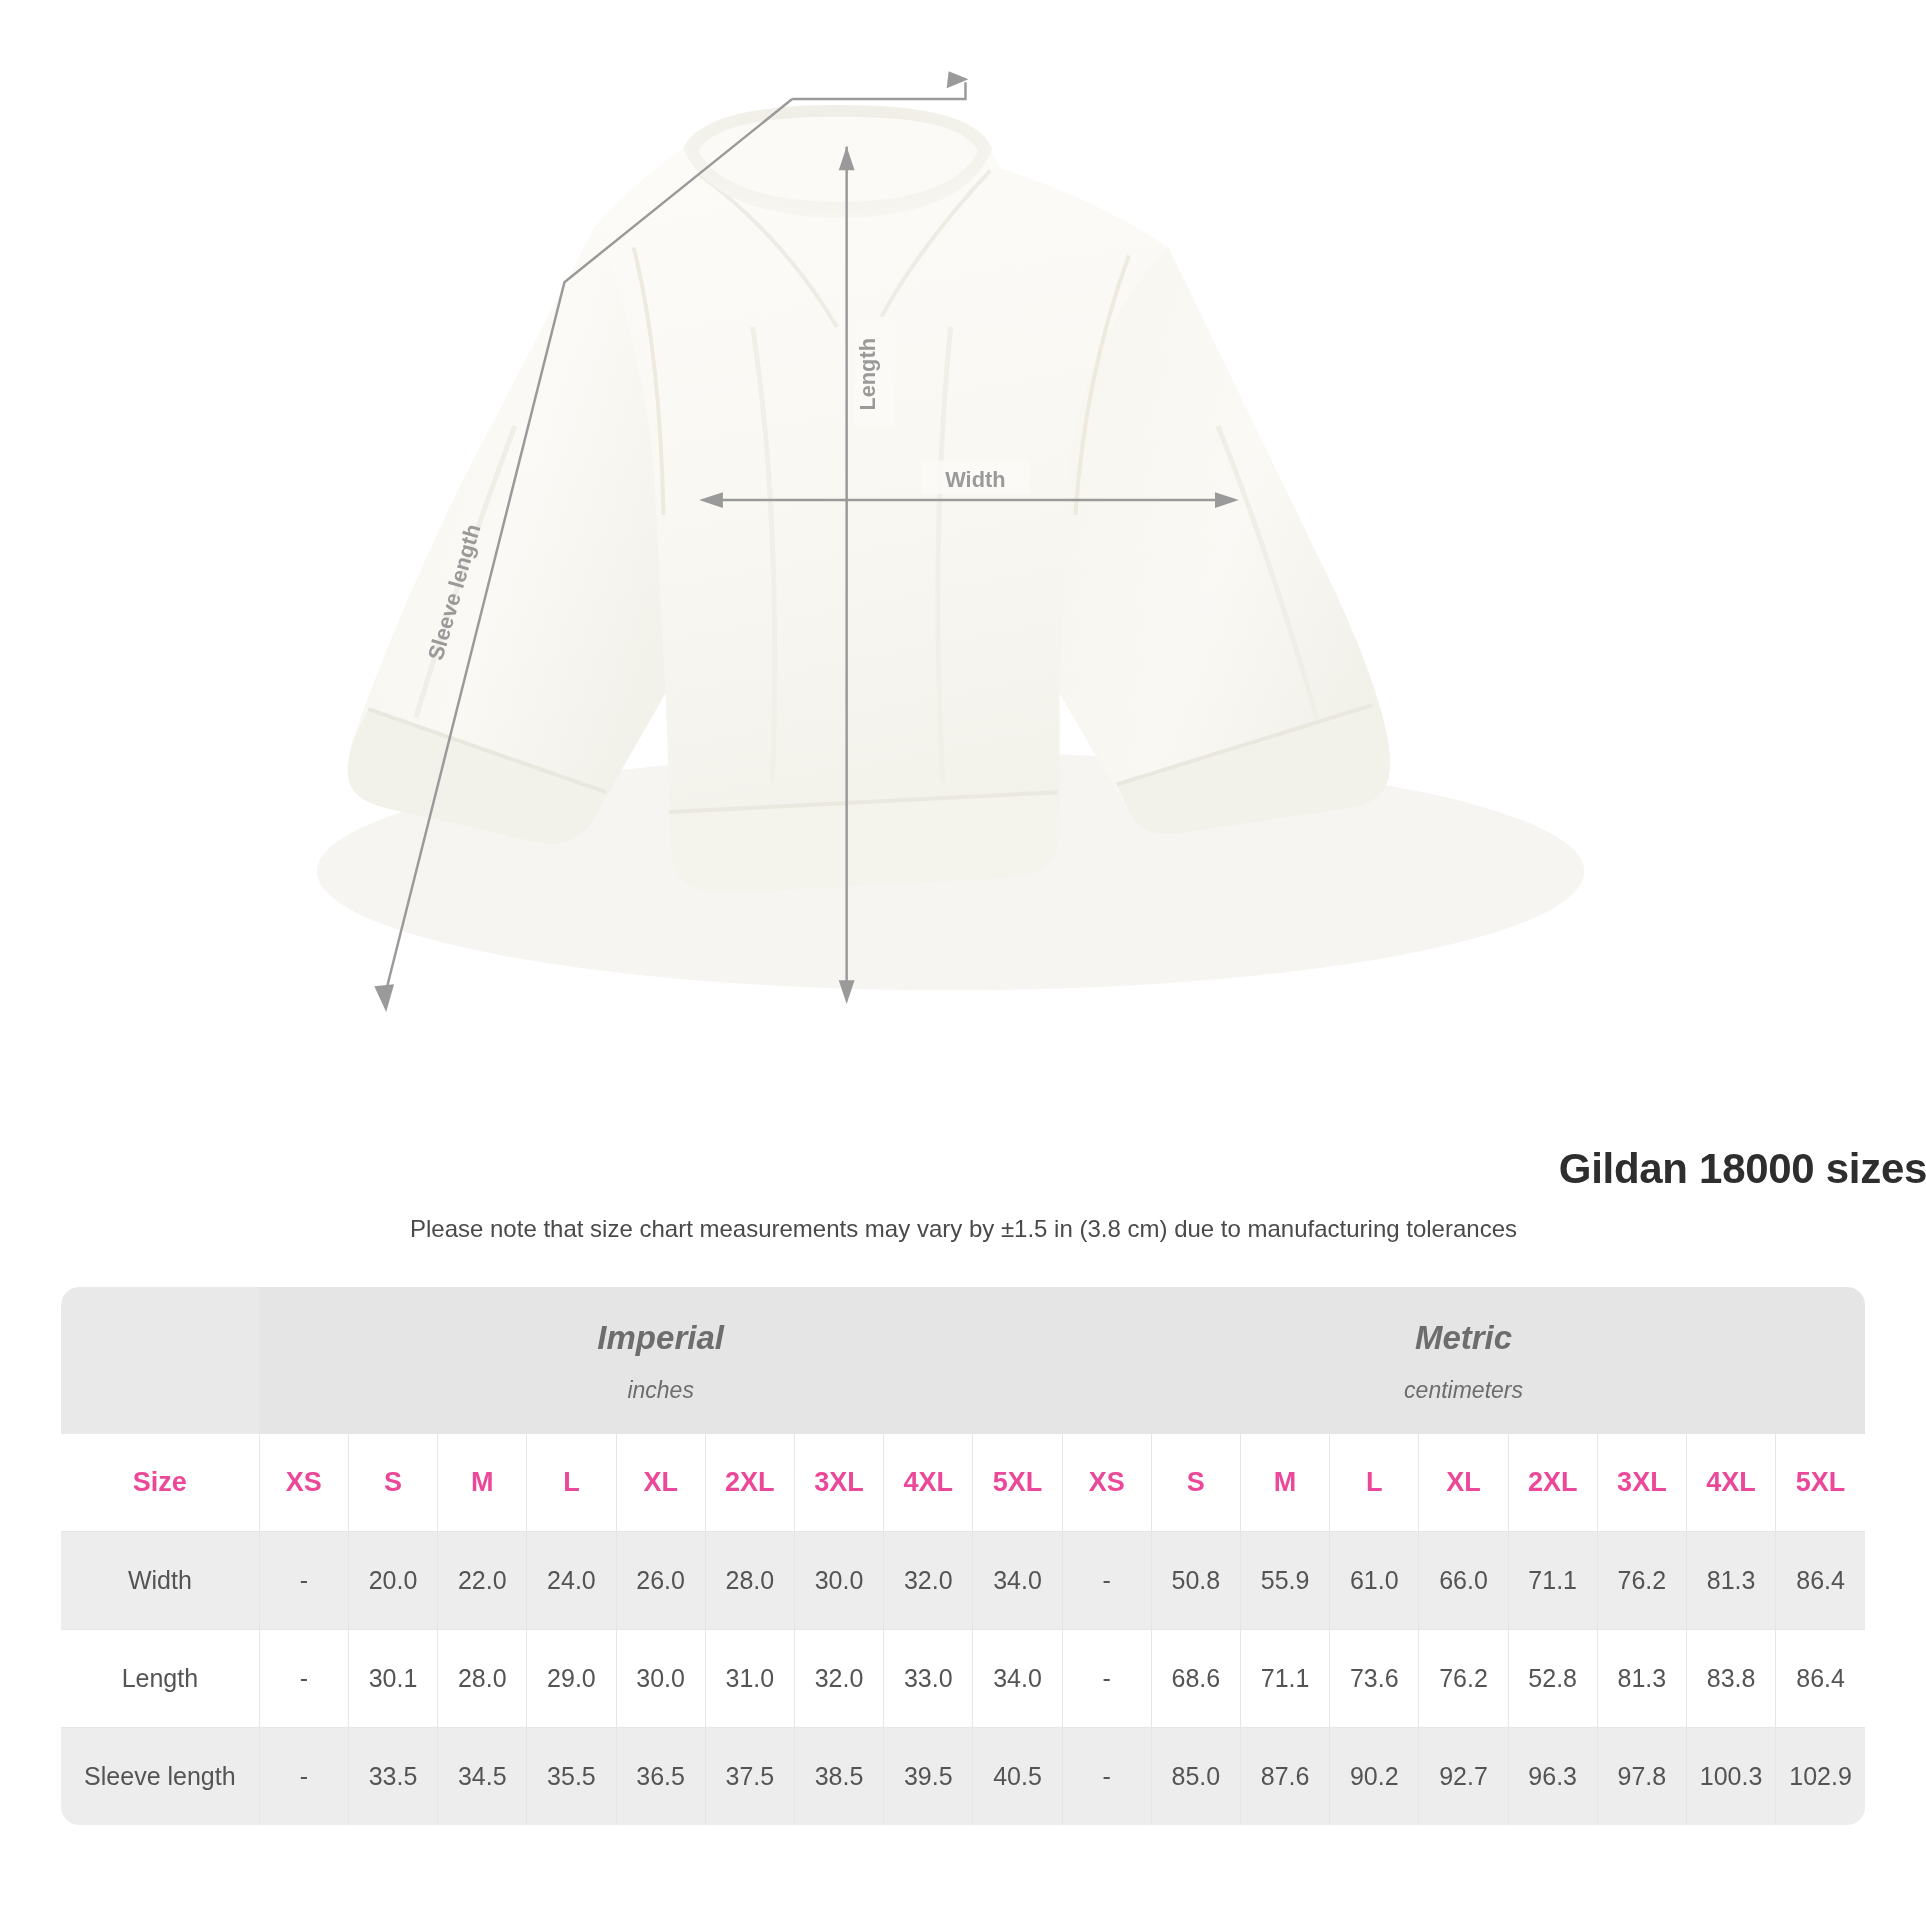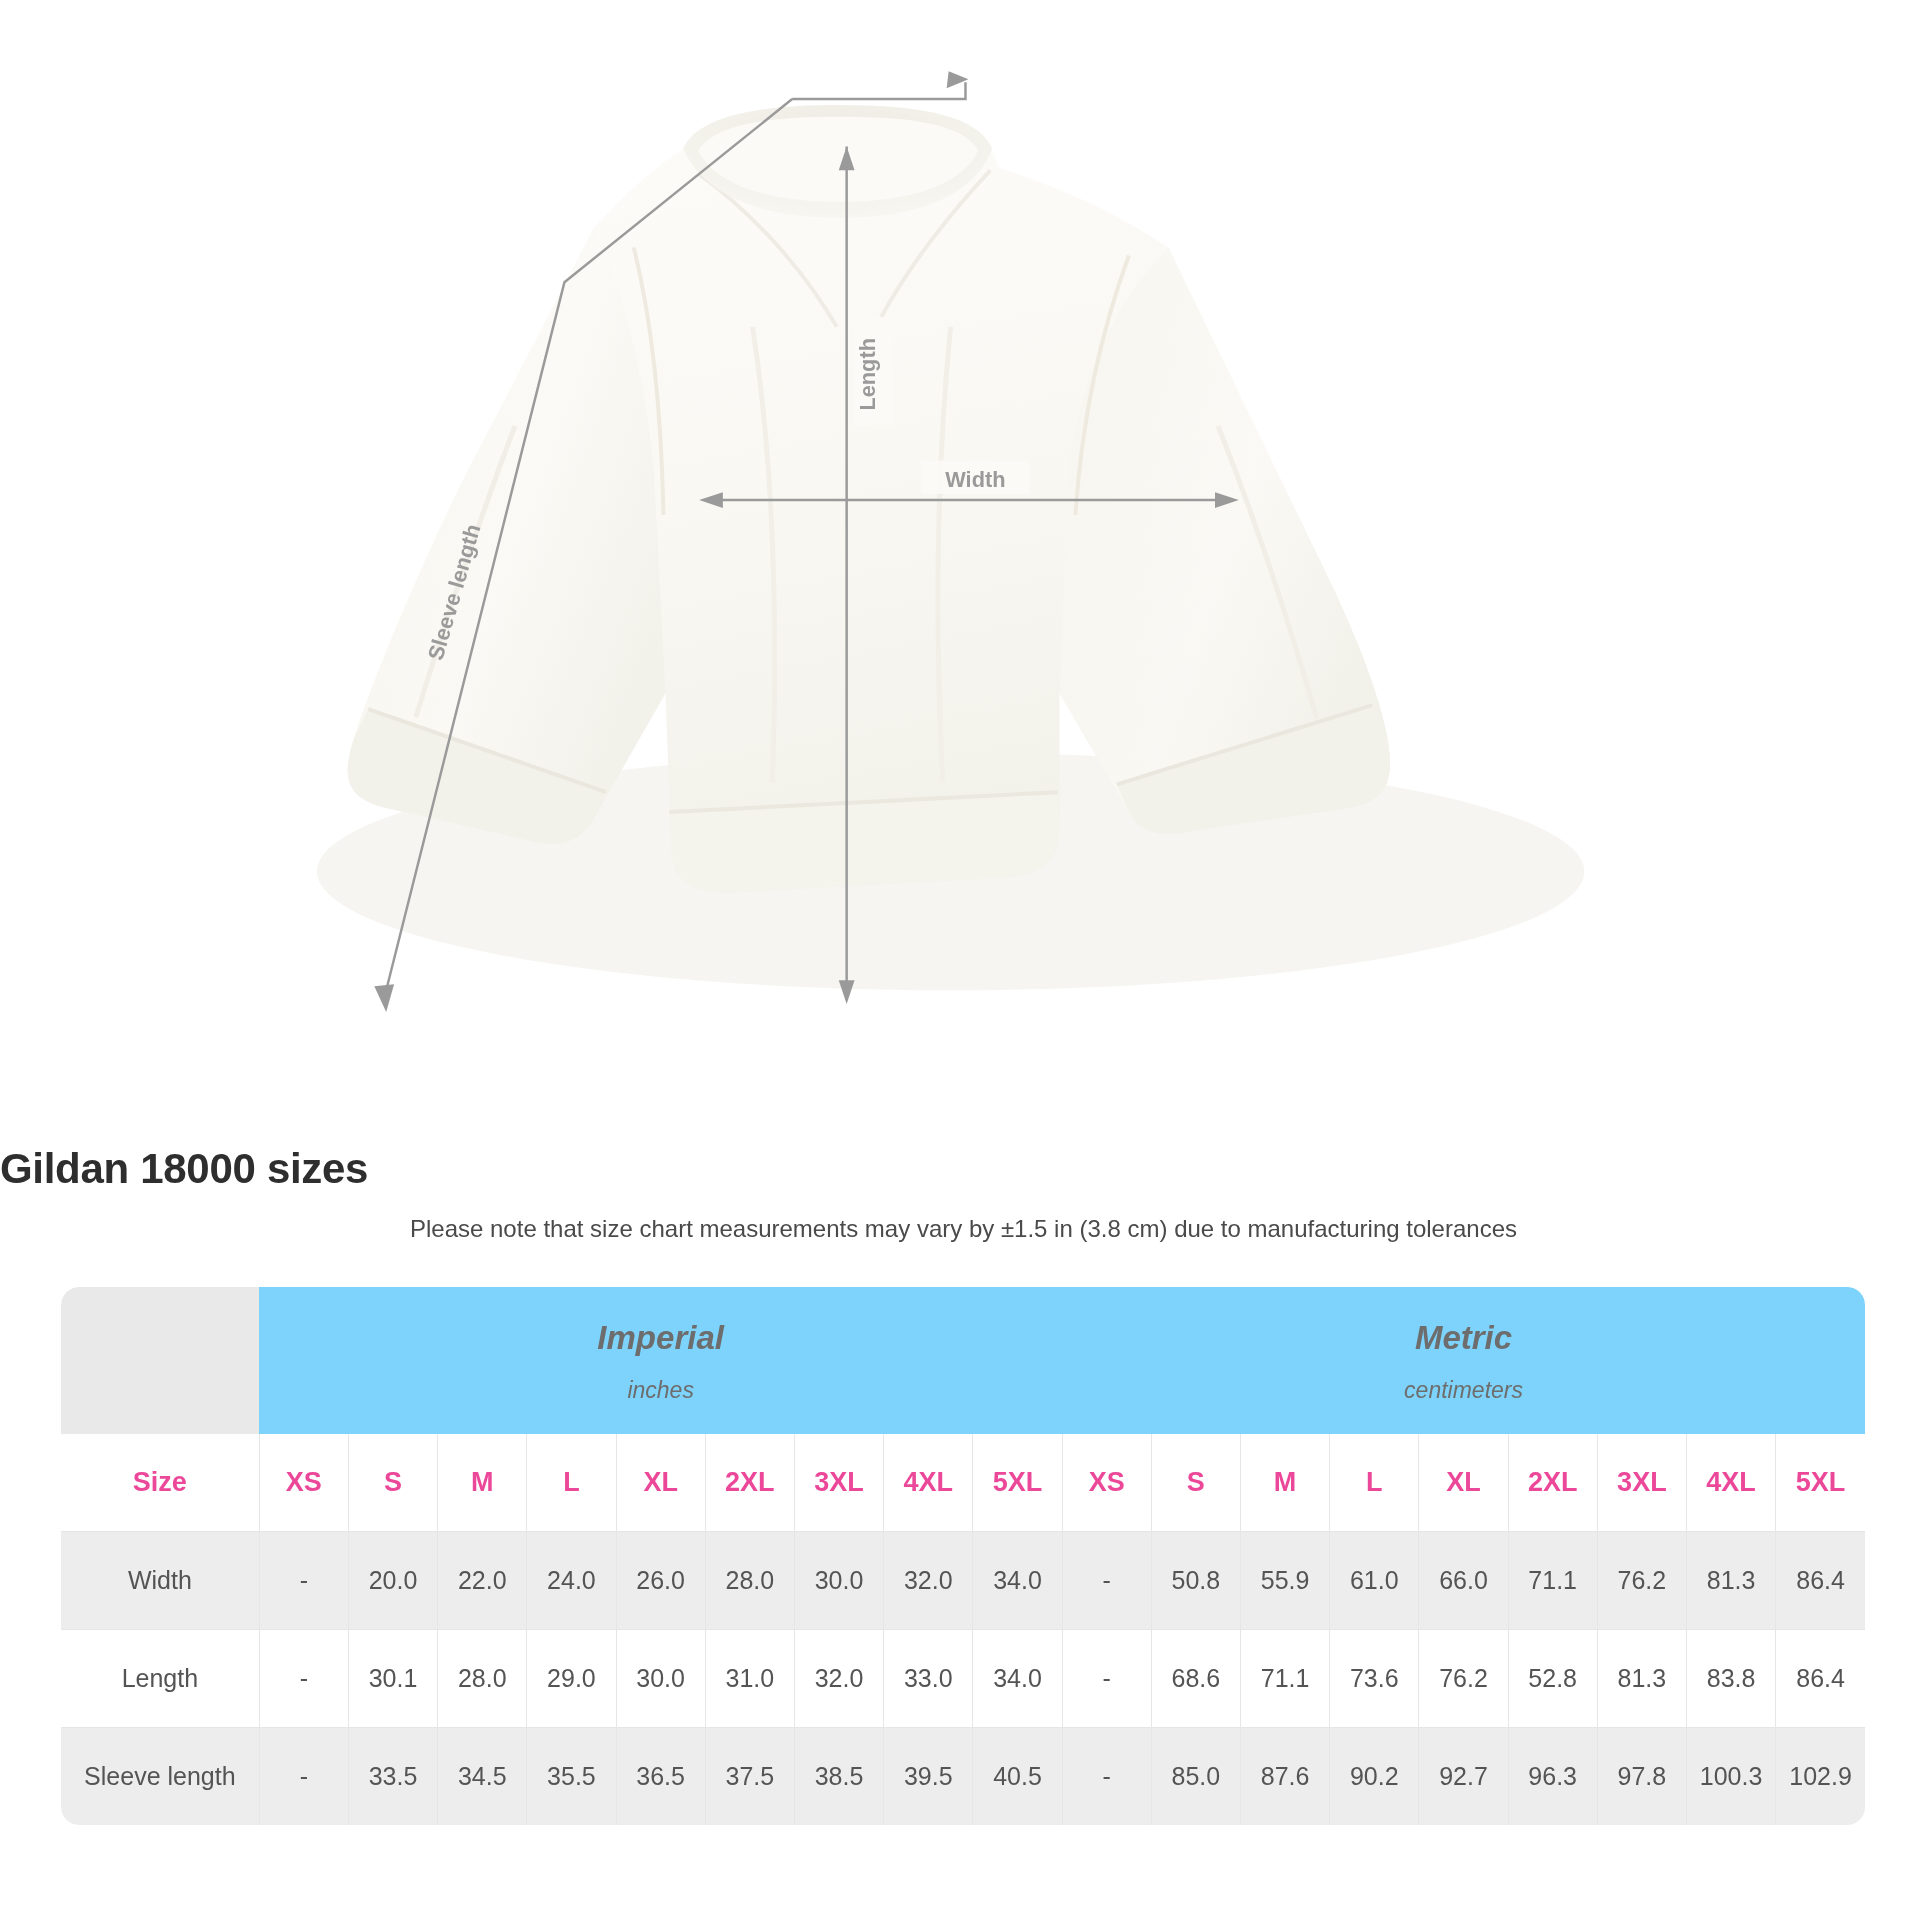--- a/index.html
+++ b/index.html
@@ -28,21 +28,21 @@
     height: 1119px;
   }
   .hero svg {
     position: absolute;
     top: 0;
     left: 0;
   }
 
   
   .title {
-    text-align: left;
+    text-align: right;
     font-size: 42px;
     font-weight: bold;
     color: #2e2e2e;
     letter-spacing: -0.3px;
     margin-top: 26px;
   }
   .subtitle {
     text-align: center;
     font-size: 24px;
     color: #4a4a4a;
@@ -64,21 +64,21 @@
   table.size-table td, table.size-table th {
     text-align: center;
     vertical-align: middle;
     font-size: 25px;
     color: #545454;
     font-weight: normal;
     border: none;
   }
   
   tr.units-row td {
-    background: #7dd3fc;
+    background: #e5e5e5;
     height: 147px;
     padding: 0;
   }
   tr.units-row td.blank { background: #e9e9e9; }
   .unit-name {
     font-size: 33px;
     font-weight: bold;
     font-style: italic;
     color: #6d6d6d;
     line-height: 1.25;

